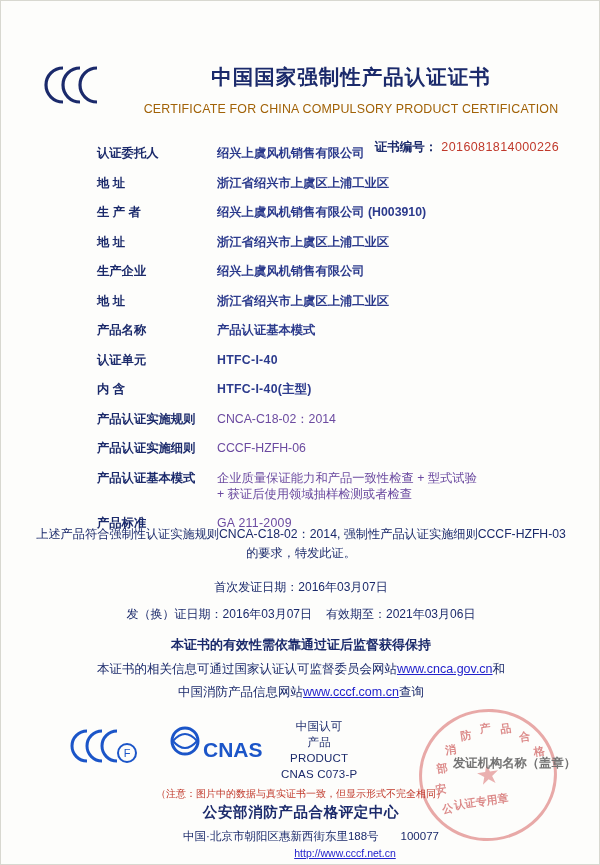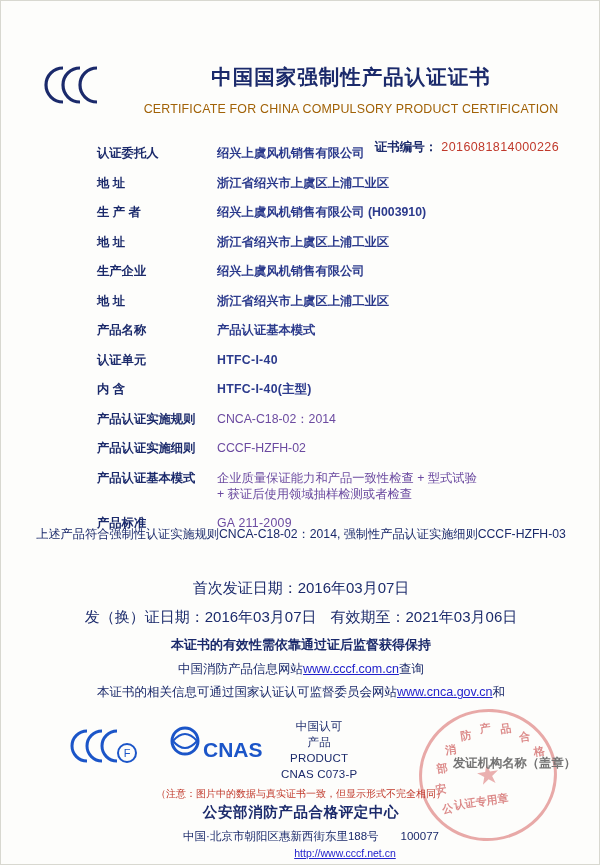--- a/index.html
+++ b/index.html
@@ -118,21 +118,21 @@
     box-sizing: border-box;
   }
   .statement .l2 { display:block; }
 
   .dates {
     position: absolute;
     left: 0;
     top: 578px;
     width: 600px;
     text-align: center;
-    font-size: 15px;
+    font-size: 12px;
     color: #1b2a6b;
   }
   .dates .line { margin-bottom: 10px; white-space: nowrap; }
   .dates .sp { display: inline-block; width: 14px; }
 
   
   .notices {
     position: absolute;
     left: 0;
     top: 632px;
@@ -338,56 +338,57 @@
       <div class="value bold mono">HTFC-I-40(主型)</div>
     </div>
 
     <div class="row">
       <div class="label">产品认证实施规则</div>
       <div class="value purple">CNCA-C18-02：2014</div>
     </div>
 
     <div class="row">
       <div class="label">产品认证实施细则</div>
-      <div class="value purple">CCCF-HZFH-02</div>
+      <div class="value purple">CCCF-HZFH-06</div>
     </div>
 
     <div class="row">
       <div class="label">产品认证基本模式</div>
       <div class="value purple">企业质量保证能力和产品一致性检查 + 型式试验
 + 获证后使用领域抽样检测或者检查</div>
     </div>
 
     <div class="row">
       <div class="label">产品标准</div>
       <div class="value purple mono">GA 211-2009</div>
     </div>
 
   </div>
 
   <div class="statement">
     <span>上述产品符合强制性认证实施规则CNCA-C18-02：2014, 强制性产品认证实施细则CCCF-HZFH-03</span>
+    <span class="l2">的要求，特发此证。</span>
   </div>
 
   <div class="dates">
     <div class="line">
       <span>首次发证日期：</span><span>2016年03月07日</span>
     </div>
     <div class="line">
       <span>发（换）证日期：</span><span>2016年03月07日</span><span class="sp"></span><span>有效期至：</span><span>2021年03月06日</span>
     </div>
   </div>
 
   <div class="notices">
     <div class="strong">本证书的有效性需依靠通过证后监督获得保持</div>
     <div>
+      <span>本证书的相关信息可通过国家认证认可监督委员会网站</span><span class="url">www.cnca.gov.cn</span><span>和</span>
+    </div>
+    <div>
       <span>中国消防产品信息网站</span><span class="url">www.cccf.com.cn</span><span>查询</span>
-    </div>
-    <div>
-      <span>本证书的相关信息可通过国家认证认可监督委员会网站</span><span class="url">www.cnca.gov.cn</span><span>和</span>
     </div>
   </div>
 
   <div class="logos">
 
     <div class="ccc-f">
       <svg width="84" height="48" viewBox="0 0 84 48">
         <g fill="none" stroke="#1b55c8" stroke-width="3">
           <path d="M26 8 A15 15 0 1 0 26 38"></path>
           <path d="M41 8 A15 15 0 1 0 41 38"></path>

